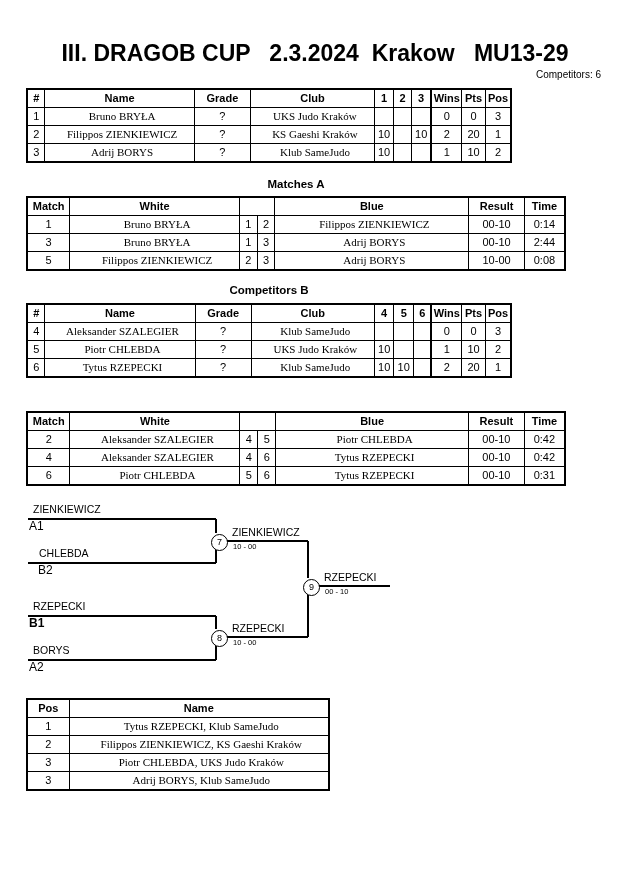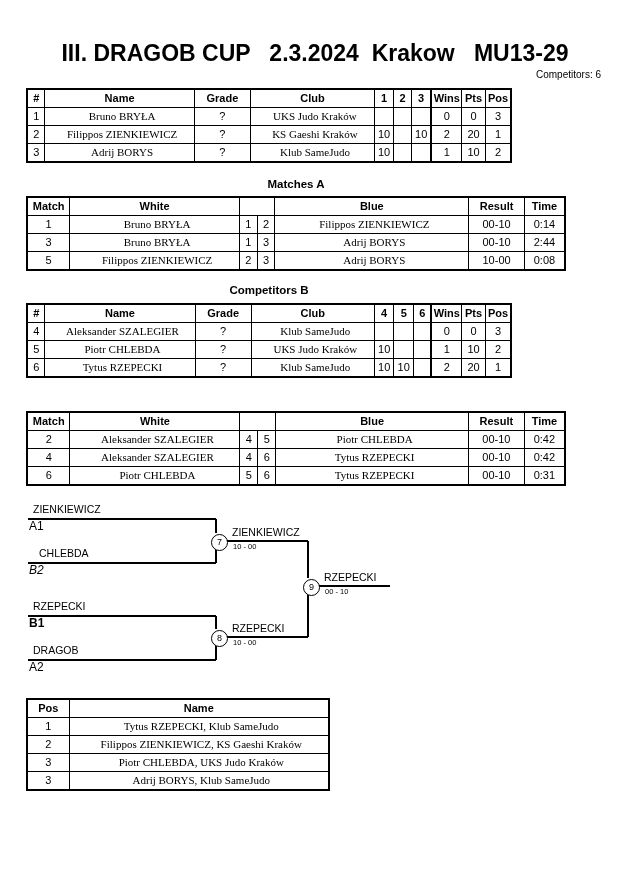--- a/index.html
+++ b/index.html
@@ -304,26 +304,26 @@
       <line x1="308" y1="594" x2="308" y2="637"></line>
 
       <line x1="319" y1="586" x2="390" y2="586"></line>
     </g>
   </svg>
 
   <div class="bk-label" style="top:503px;left:33px;">ZIENKIEWICZ</div>
   <div class="bk-seed" style="top:519px;left:29px;">A1</div>
 
   <div class="bk-label" style="top:547px;left:39px;">CHLEBDA</div>
-  <div class="bk-seed" style="top:563px;left:29px;font-style:italic;">B2</div>
+  <div class="bk-seed" style="top:563px;left:38px;">B2</div>
 
   <div class="bk-label" style="top:600px;left:33px;">RZEPECKI</div>
   <div class="bk-seed" style="top:616px;left:29px;font-weight:bold;">B1</div>
 
-  <div class="bk-label" style="top:644px;left:33px;">DRAGOB</div>
+  <div class="bk-label" style="top:644px;left:33px;">BORYS</div>
   <div class="bk-seed" style="top:660px;left:29px;">A2</div>
 
   <div class="bk-node" style="top:534px;left:211px;">7</div>
   <div class="bk-label" style="top:526px;left:232px;">ZIENKIEWICZ</div>
   <div class="bk-score" style="top:542px;left:233px;">10 - 00</div>
 
   <div class="bk-node" style="top:630px;left:211px;">8</div>
   <div class="bk-label" style="top:622px;left:232px;">RZEPECKI</div>
   <div class="bk-score" style="top:638px;left:233px;">10 - 00</div>
 

